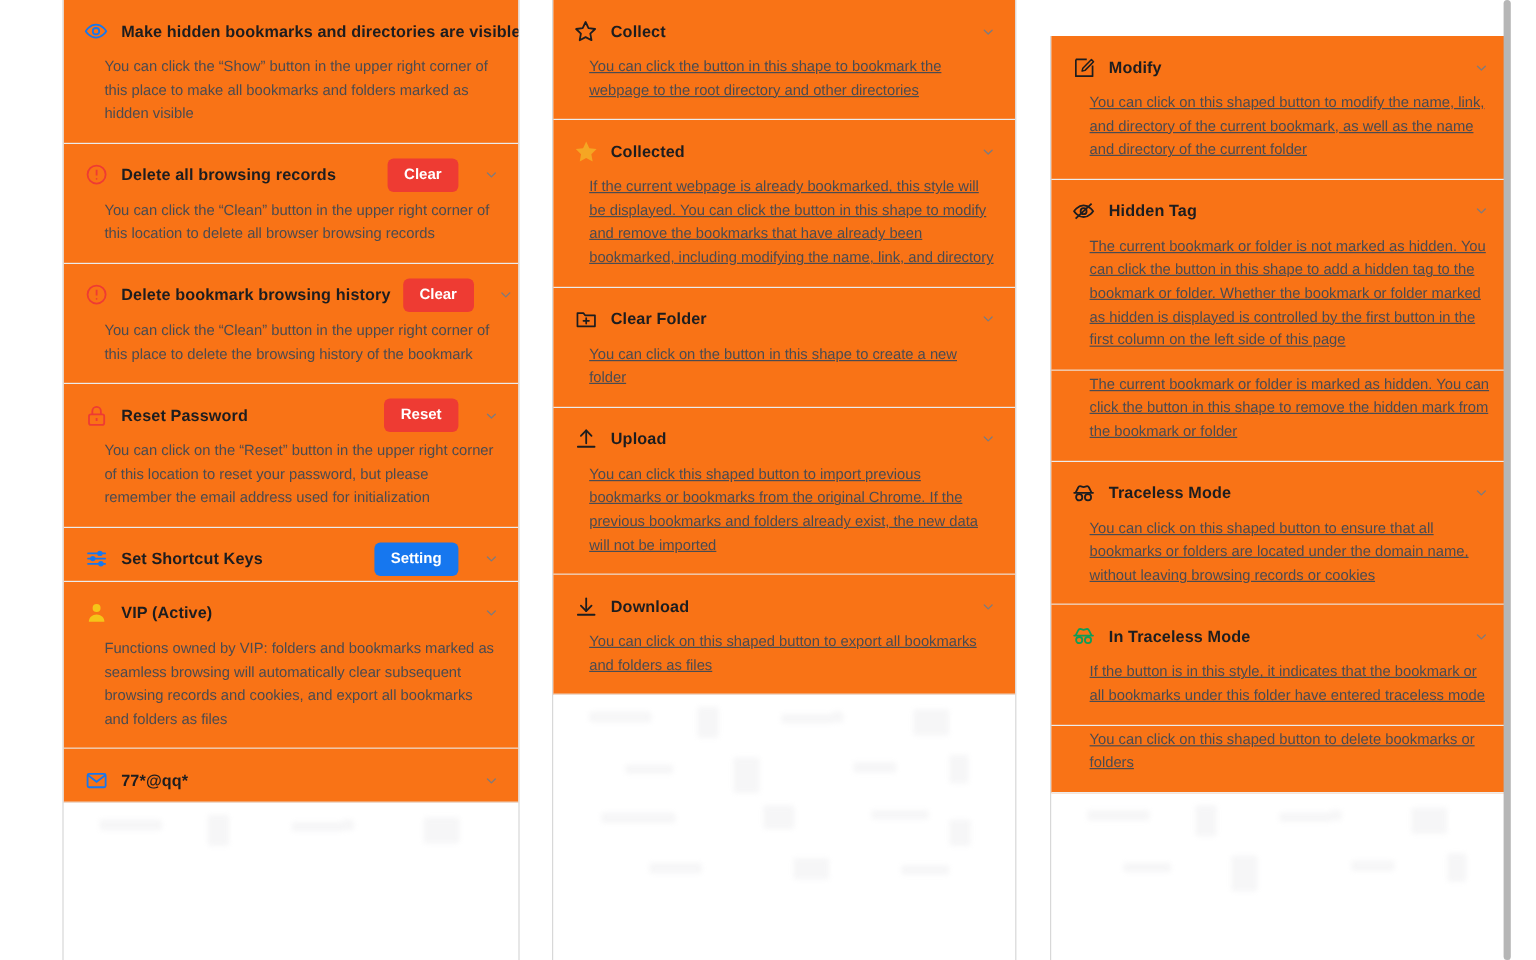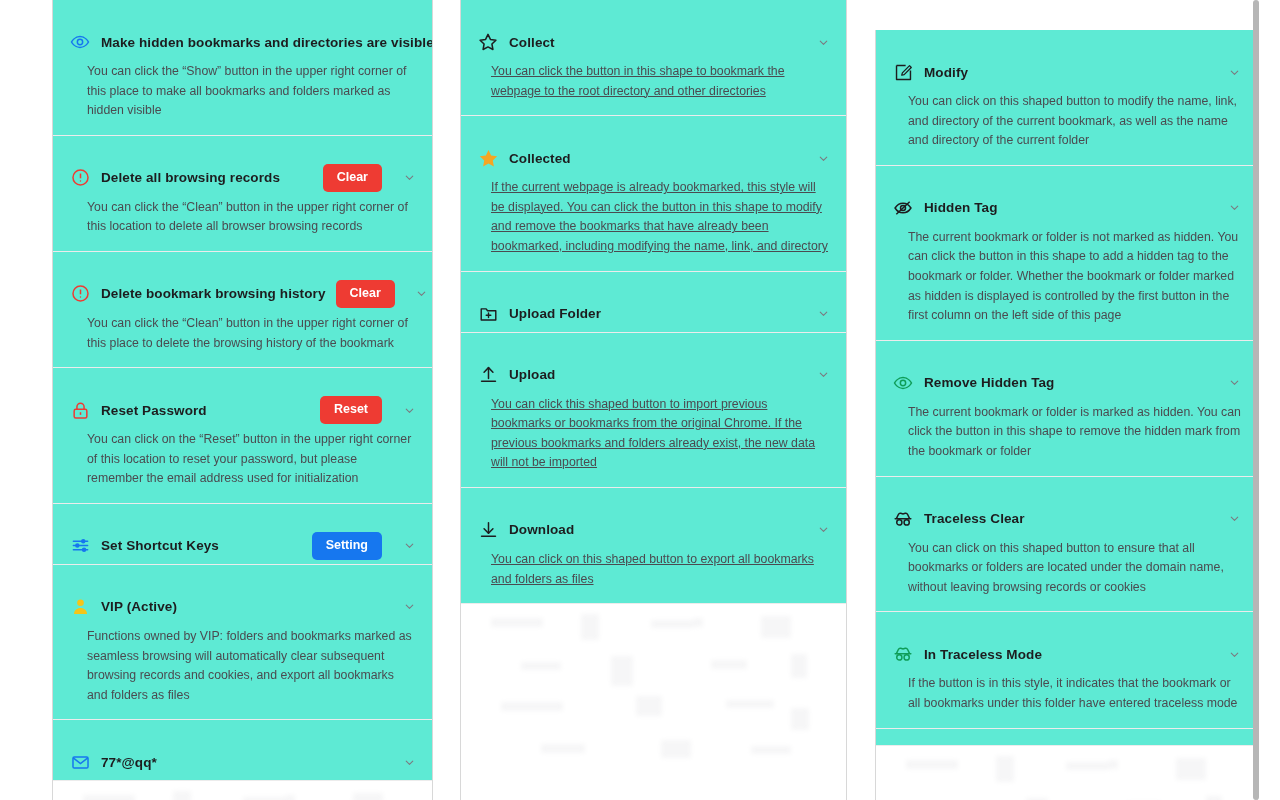--- a/index.html
+++ b/index.html
@@ -29,23 +29,23 @@
     border-right: 1px solid #d8d8d8;
   }
   .col-1 { flex: 0 0 381px; }
   .col-gap-a { flex: 0 0 27px; background:#ffffff; height:800px; }
   .col-2 { flex: 0 0 387px; }
   .col-gap-b { flex: 0 0 28px; background:#ffffff; height:800px; }
   .col-3 { flex: 0 0 383px; margin-top: 30px; }
 
   .card {
     position: relative;
-    padding: 16px 16px 0 16px;
+    padding: 0 16px 0 16px;
     border-bottom: 1px solid #ececec;
-    background: #5eead4;
+    background: #f97316;
   }
   .card:last-child { border-bottom: 1px solid #ececec; }
 
   .card-head {
     display: flex;
     align-items: center;
     min-height: 44px;
     padding-top: 10px;
     padding-bottom: 2px;
     gap: 10px;
@@ -64,21 +64,21 @@
     letter-spacing: 0.1px;
     white-space: nowrap;
   }
   .card-desc {
     font-size: 12.3px;
     line-height: 19.6px;
     color: #4b4b50;
     padding: 2px 0 14px 18px;
     max-width: 352px;
   }
-  .col-3 .card-desc { padding-left: 16px; }
+  .col-3 .card-desc { padding-left: 16px; text-decoration: underline; }
   .col-2 .card-desc { padding-left: 14px; text-decoration: underline; }
 
   
   .btn {
     border: none;
     border-radius: 5px;
     color: #ffffff;
     font-family: "Liberation Sans", sans-serif;
     font-size: 12.5px;
     font-weight: bold;
@@ -297,27 +297,28 @@
       </div>
       <div class="card">
         <div class="card-head">
           <span class="card-icon">
             <svg width="19" height="19" viewBox="0 0 24 24" fill="none" stroke="#1d1d1f" stroke-width="1.8" stroke-linejoin="round">
               <path d="M2.8 6.2h6.2l1.8 2.3h10.4v11.6H2.8z"></path>
               <line x1="12" y1="11.4" x2="12" y2="17.2" stroke-linecap="round"></line>
               <line x1="9.1" y1="14.3" x2="14.9" y2="14.3" stroke-linecap="round"></line>
             </svg>
           </span>
-          <span class="card-title">Upload Folder</span>
-          <span class="chev">
-            <svg width="13" height="13" viewBox="0 0 24 24" fill="none" stroke="currentColor" stroke-width="2" stroke-linecap="round" stroke-linejoin="round">
-              <polyline points="6,9.5 12,15.5 18,9.5"></polyline>
-            </svg>
-          </span>
-        </div>
+          <span class="card-title">Clear Folder</span>
+          <span class="chev">
+            <svg width="13" height="13" viewBox="0 0 24 24" fill="none" stroke="currentColor" stroke-width="2" stroke-linecap="round" stroke-linejoin="round">
+              <polyline points="6,9.5 12,15.5 18,9.5"></polyline>
+            </svg>
+          </span>
+        </div>
+        <div class="card-desc">You can click on the button in this shape to create a new folder</div>
       </div>
       <div class="card">
         <div class="card-head">
           <span class="card-icon">
             <svg width="19" height="19" viewBox="0 0 24 24" fill="none" stroke="#1d1d1f" stroke-width="1.9" stroke-linecap="round" stroke-linejoin="round">
               <line x1="12" y1="17" x2="12" y2="3.5"></line>
               <polyline points="6.4,9.1 12,3.3 17.6,9.1"></polyline>
               <line x1="3.2" y1="20.6" x2="20.8" y2="20.6"></line>
             </svg>
           </span>
@@ -398,47 +399,33 @@
           <span class="card-title">Hidden Tag</span>
           <span class="chev">
             <svg width="13" height="13" viewBox="0 0 24 24" fill="none" stroke="currentColor" stroke-width="2" stroke-linecap="round" stroke-linejoin="round">
               <polyline points="6,9.5 12,15.5 18,9.5"></polyline>
             </svg>
           </span>
         </div>
         <div class="card-desc">The current bookmark or folder is not marked as hidden. You can click the button in this shape to add a hidden tag to the bookmark or folder. Whether the bookmark or folder marked as hidden is displayed is controlled by the first button in the first column on the left side of this page</div>
       </div>
       <div class="card">
-        <div class="card-head">
-          <span class="card-icon">
-            <svg width="20" height="20" viewBox="0 0 24 24" fill="none" stroke="#0f9d58" stroke-width="1.8">
-              <path d="M1.8 12S5.5 5.5 12 5.5 22.2 12 22.2 12 18.5 18.5 12 18.5 1.8 12 1.8 12z"></path>
-              <circle cx="12" cy="12" r="3.2"></circle>
-            </svg>
-          </span>
-          <span class="card-title">Remove Hidden Tag</span>
-          <span class="chev">
-            <svg width="13" height="13" viewBox="0 0 24 24" fill="none" stroke="currentColor" stroke-width="2" stroke-linecap="round" stroke-linejoin="round">
-              <polyline points="6,9.5 12,15.5 18,9.5"></polyline>
-            </svg>
-          </span>
-        </div>
         <div class="card-desc">The current bookmark or folder is marked as hidden. You can click the button in this shape to remove the hidden mark from the bookmark or folder</div>
       </div>
       <div class="card">
         <div class="card-head">
           <span class="card-icon">
             <svg width="20" height="20" viewBox="0 0 24 24" fill="none" stroke="#1d1d1f" stroke-width="1.8">
               <path d="M4.2 11.2 6.6 6.3c.5-1 1.6-1.5 2.7-1.2l2.7.8 2.7-.8c1.1-.3 2.2.2 2.7 1.2l2.4 4.9"></path>
               <line x1="2.6" y1="11.6" x2="21.4" y2="11.6" stroke-linecap="round"></line>
               <circle cx="7.6" cy="16.1" r="3.1"></circle>
               <circle cx="16.4" cy="16.1" r="3.1"></circle>
             </svg>
           </span>
-          <span class="card-title">Traceless Clear</span>
+          <span class="card-title">Traceless Mode</span>
           <span class="chev">
             <svg width="13" height="13" viewBox="0 0 24 24" fill="none" stroke="currentColor" stroke-width="2" stroke-linecap="round" stroke-linejoin="round">
               <polyline points="6,9.5 12,15.5 18,9.5"></polyline>
             </svg>
           </span>
         </div>
         <div class="card-desc">You can click on this shaped button to ensure that all bookmarks or folders are located under the domain name, without leaving browsing records or cookies</div>
       </div>
       <div class="card">
         <div class="card-head">
@@ -453,20 +440,21 @@
           <span class="card-title">In Traceless Mode</span>
           <span class="chev">
             <svg width="13" height="13" viewBox="0 0 24 24" fill="none" stroke="currentColor" stroke-width="2" stroke-linecap="round" stroke-linejoin="round">
               <polyline points="6,9.5 12,15.5 18,9.5"></polyline>
             </svg>
           </span>
         </div>
         <div class="card-desc">If the button is in this style, it indicates that the bookmark or all bookmarks under this folder have entered traceless mode</div>
       </div>
       <div class="card">
+        <div class="card-desc">You can click on this shaped button to delete bookmarks or folders</div>
       </div>
       <div class="blur-filler">
         <div class="bl" style="left: 30px; top: 14px; width: 52px; height: 9px;"></div>
         <div class="bl" style="left: 120px; top: 10px; width: 18px; height: 26px;"></div>
         <div class="bl" style="left: 190px; top: 16px; width: 44px; height: 8px;"></div>
         <div class="bl" style="left: 232px; top: 14px; width: 10px; height: 9px;"></div>
         <div class="bl" style="left: 300px; top: 12px; width: 30px; height: 22px;"></div>
         <div class="bl" style="left: 60px; top: 58px; width: 40px; height: 8px;"></div>
         <div class="bl" style="left: 150px; top: 52px; width: 22px; height: 30px;"></div>
         <div class="bl" style="left: 250px; top: 56px; width: 36px; height: 9px;"></div>

